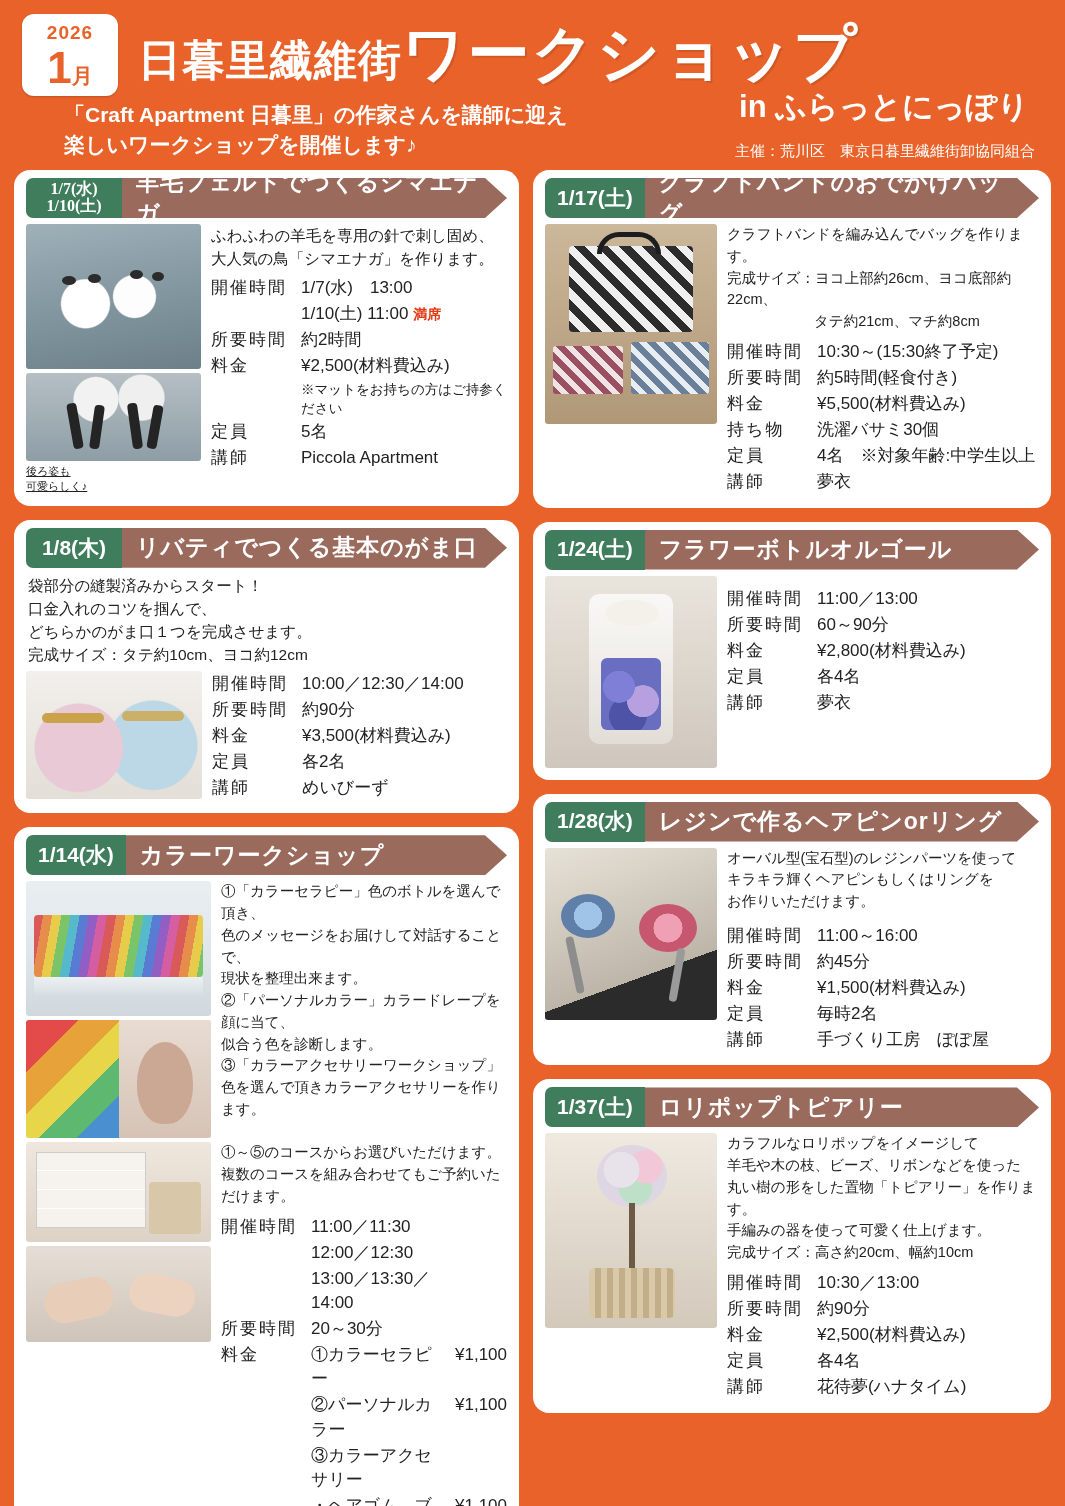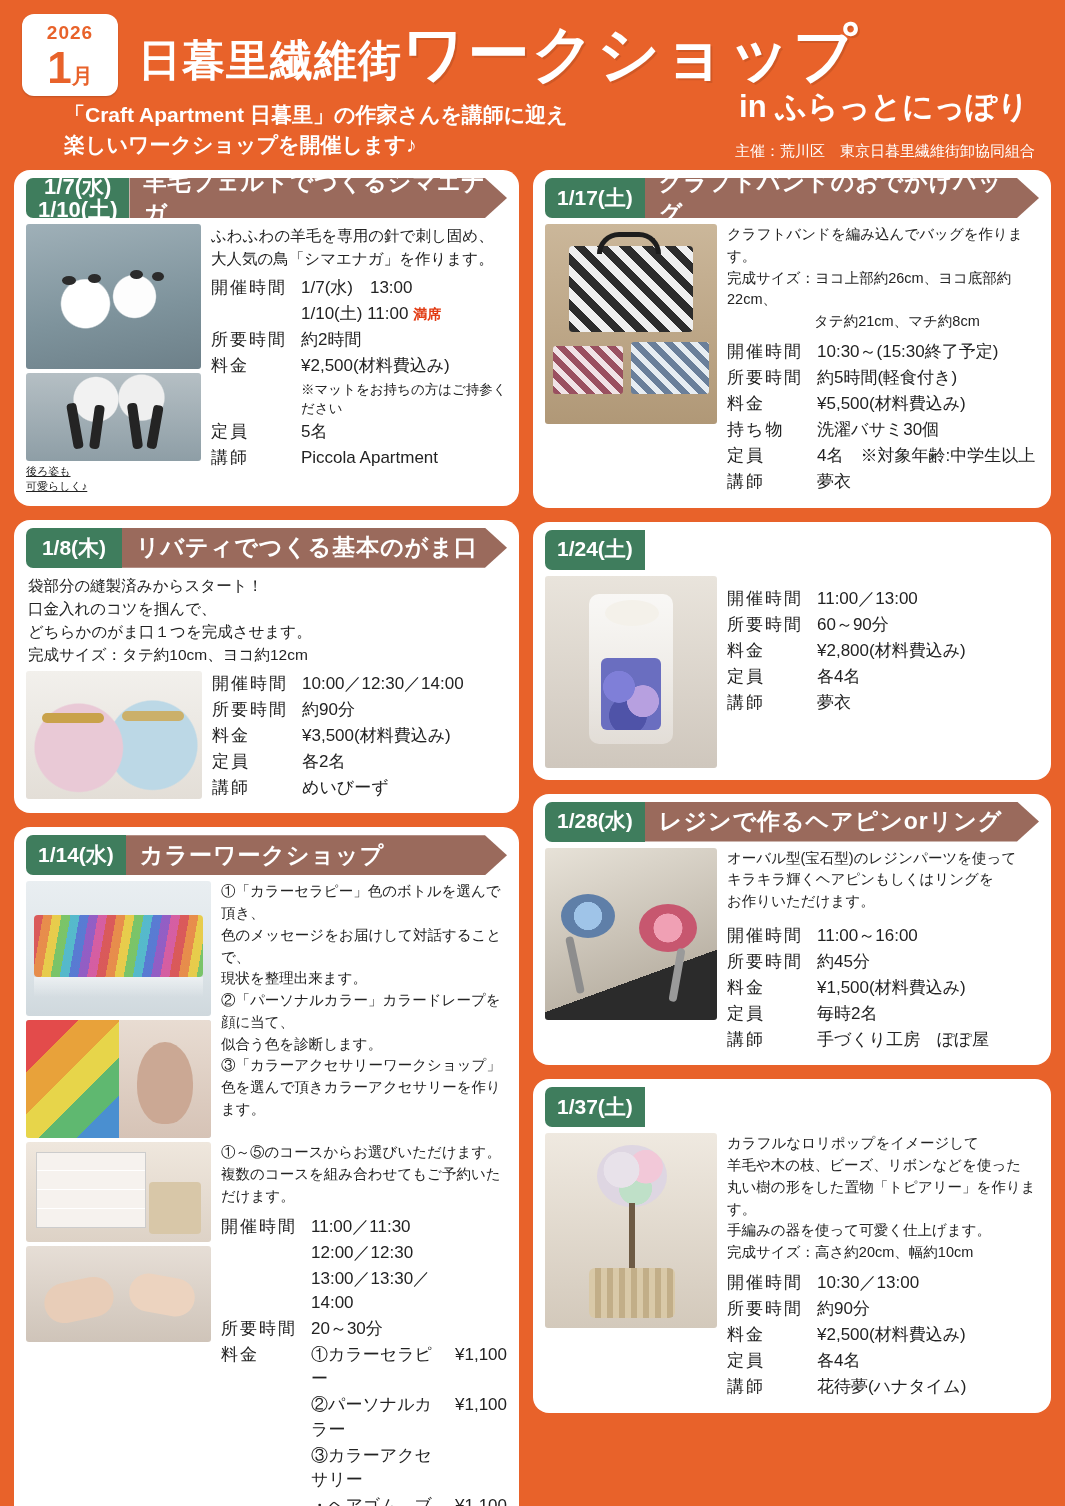--- a/index.html
+++ b/index.html
@@ -42,21 +42,21 @@
   .card { background:#fff; border-radius:16px; padding:10px 12px 12px 12px; position:relative; }
 
   
   .ribbon { display:flex; align-items:stretch; height:40px; margin:-2px 0 6px 0; }
   .rib-date {
     background:#3f7d5d; color:#fff; display:flex; flex-direction:column;
     justify-content:center; align-items:center; padding:0 12px;
     border-radius:7px 0 0 7px; font-weight:bold; font-size:21px; line-height:1.05;
     min-width:96px; white-space:nowrap;
   }
-  .rib-date.two { font-size:22px; }
+  .rib-date.two { font-size:16px;font-family:Liberation Serif, serif; }
   .rib-title {
     flex:1; background:#9a6a5c; color:#fff; display:flex; align-items:center;
     font-size:23px; font-weight:bold; padding:0 14px; position:relative;
     clip-path: polygon(0 0, calc(100% - 22px) 0, 100% 50%, calc(100% - 22px) 100%, 0 100%);
     letter-spacing:1px;
   }
 
   
   .body-row { display:flex; gap:10px; }
   .photo-col { flex:0 0 auto; }
@@ -362,20 +362,21 @@
             </table>
         </div>
       </div>
     </div>
 
     <div class="card">
       <div class="ribbon">
         <div class="rib-date">
           <span>1/24(土)</span>
         </div>
+        <div class="rib-title">フラワーボトルオルゴール</div>
       </div>
       <div class="body-row">
         <div class="photo-col">
           <div class="ph" style="width:172px;height:192px;background:linear-gradient(180deg,#e9e4dc,#cfc7bd)">
             <div style="position:absolute;left:44px;top:18px;width:84px;height:150px;background:linear-gradient(180deg,rgba(255,255,255,.75),rgba(255,255,255,.35));border-radius:10px"></div>
             <div style="position:absolute;left:56px;top:82px;width:60px;height:72px;background:
                radial-gradient(circle at 30% 40%,#7f7fd8 0 26%,transparent 27%),
                radial-gradient(circle at 70% 60%,#b7a0e0 0 26%,transparent 27%),
                radial-gradient(circle at 45% 80%,#4f53a8 0 28%,transparent 29%),
                #6a6ec0;border-radius:6px"></div>
@@ -459,20 +460,21 @@
             </table>
         </div>
       </div>
     </div>
 
     <div class="card">
       <div class="ribbon">
         <div class="rib-date">
           <span>1/37(土)</span>
         </div>
+        <div class="rib-title">ロリポップトピアリー</div>
       </div>
       <div class="body-row">
         <div class="photo-col">
           <div class="ph" style="width:172px;height:195px;background:linear-gradient(180deg,#efe9e0,#d3c9bb)">
             <div style="position:absolute;left:52px;top:12px;width:70px;height:62px;background:
                radial-gradient(circle at 35% 40%,#e8e2ea 0 30%,transparent 31%),
                radial-gradient(circle at 70% 35%,#f2c8d8 0 26%,transparent 27%),
                radial-gradient(circle at 55% 70%,#bfe0c8 0 28%,transparent 29%),
                #ded6e2;border-radius:50%"></div>
             <div style="position:absolute;left:84px;top:70px;width:6px;height:72px;background:#6d5a44"></div>

